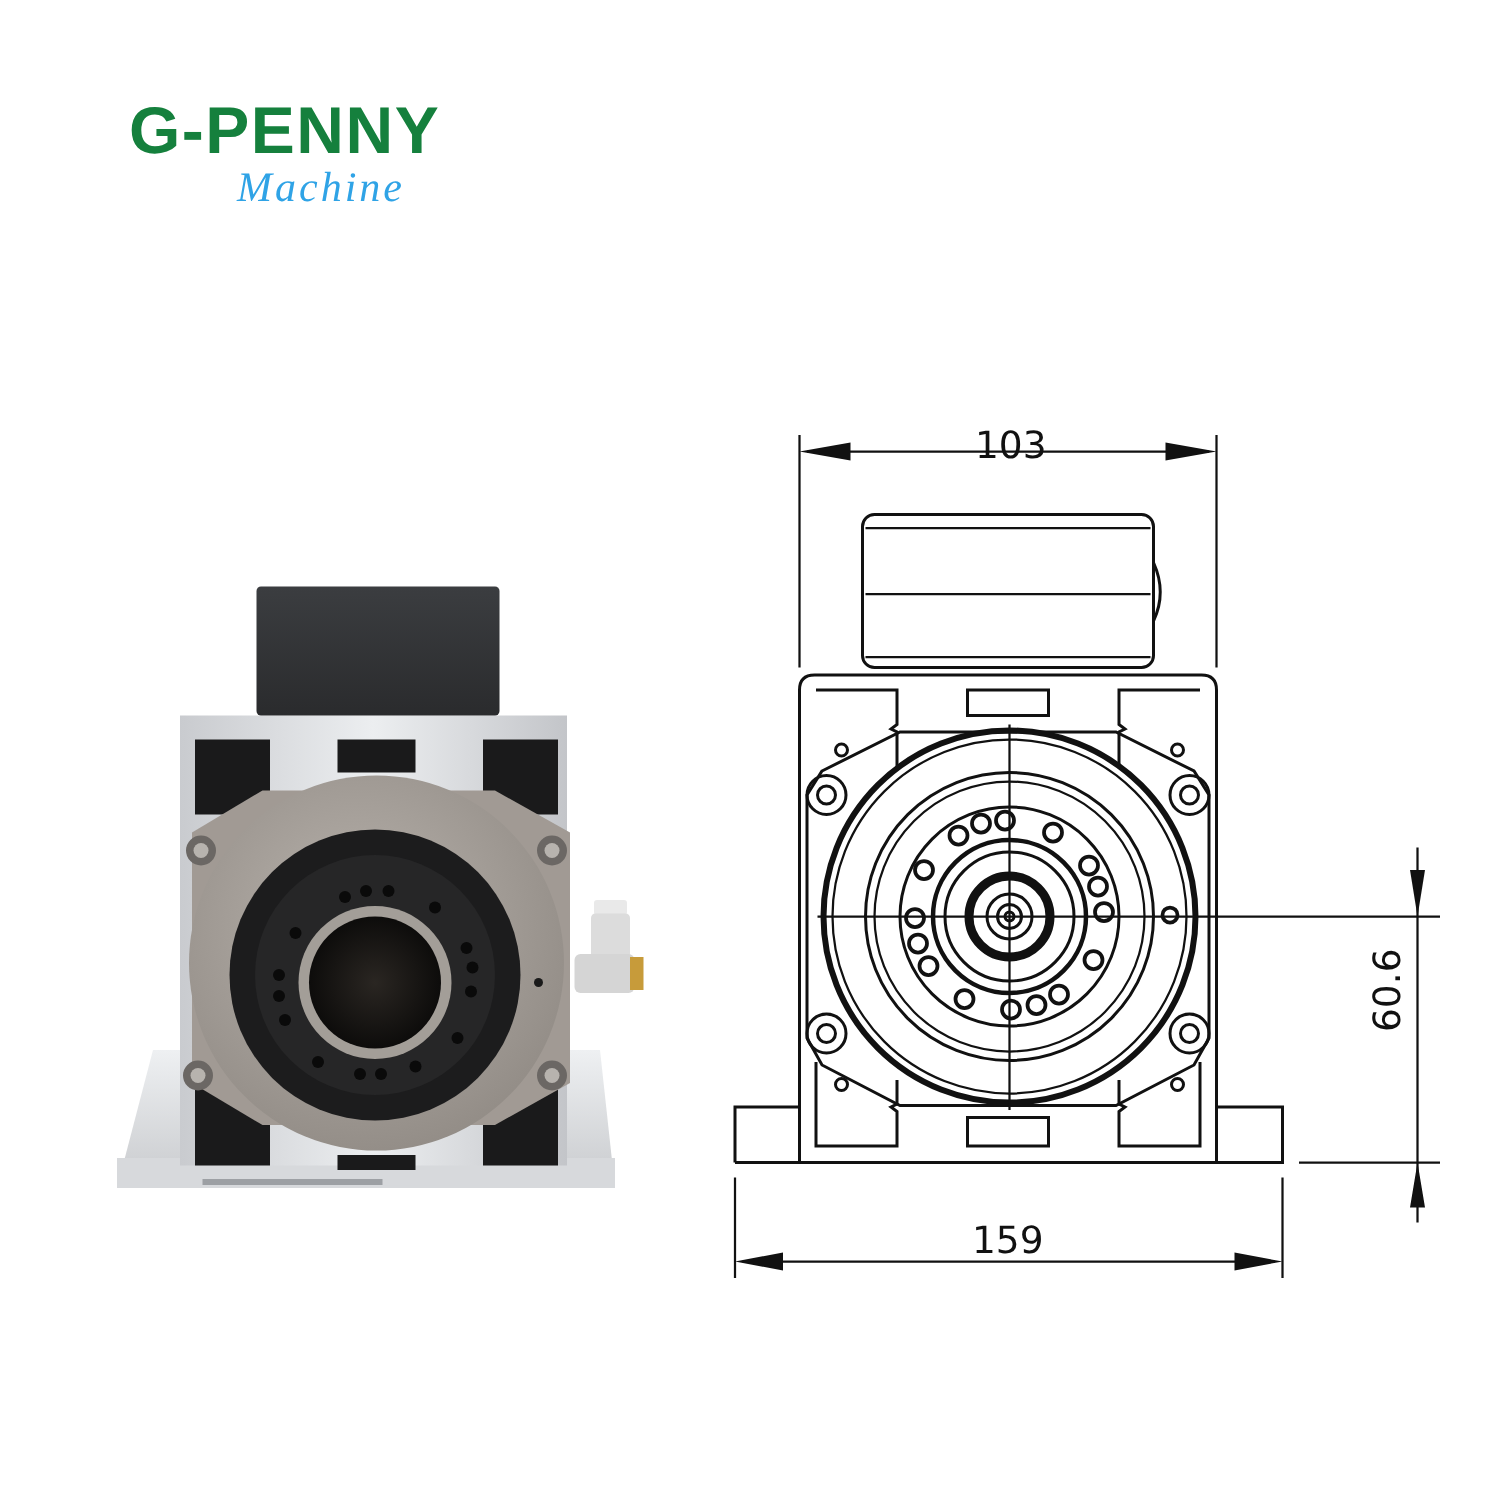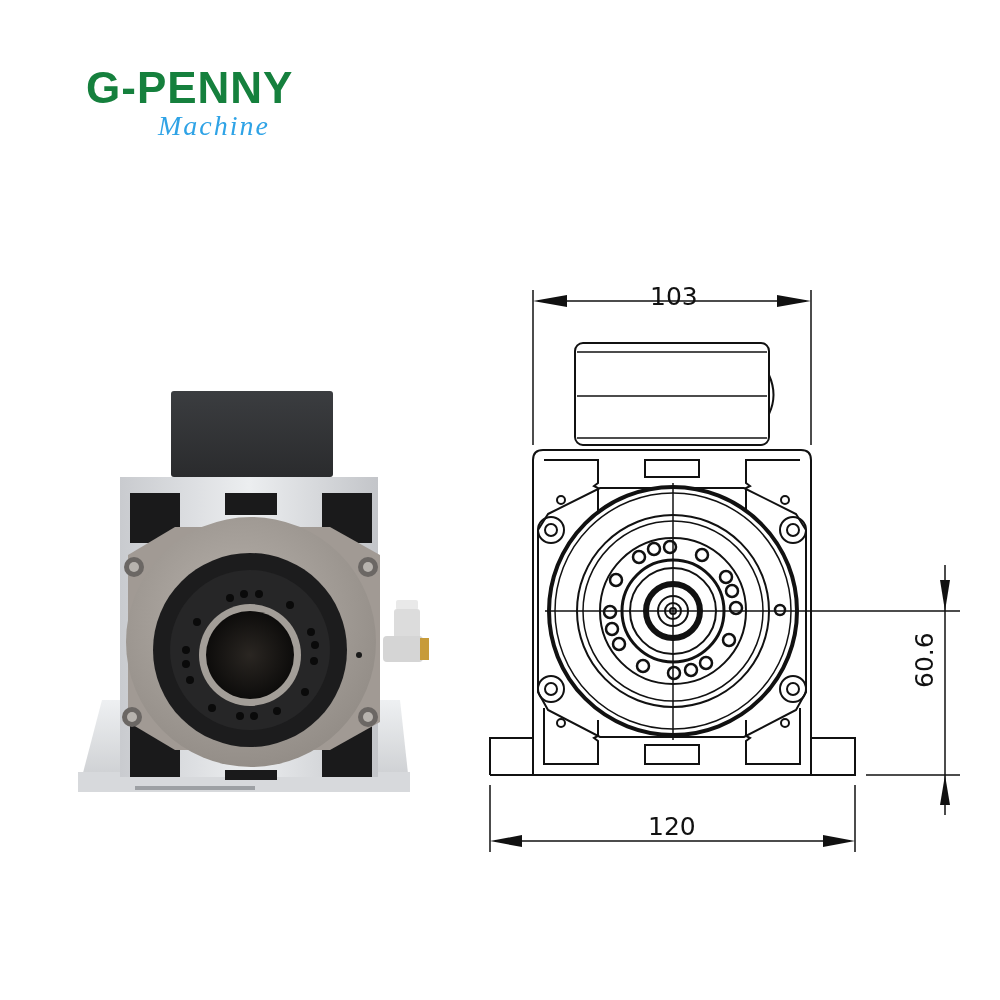--- a/index.html
+++ b/index.html
@@ -197,14 +197,14 @@
     <polygon points="533,301 567,295 567,307"></polygon>
     <polygon points="811,301 777,295 777,307"></polygon>
     <polygon points="490,841 522,835 522,847"></polygon>
     <polygon points="855,841 823,835 823,847"></polygon>
     <polygon points="945,611 940,580 950,580"></polygon>
     <polygon points="945,775 940,805 950,805"></polygon>
   </g>
 </svg>
 
 <div class="dim-label dim-top">103</div>
-<div class="dim-label dim-bottom">120</div>
+<div class="dim-label dim-bottom">159</div>
 <div class="dim-label dim-right">60.6</div>
 
 </body></html>

